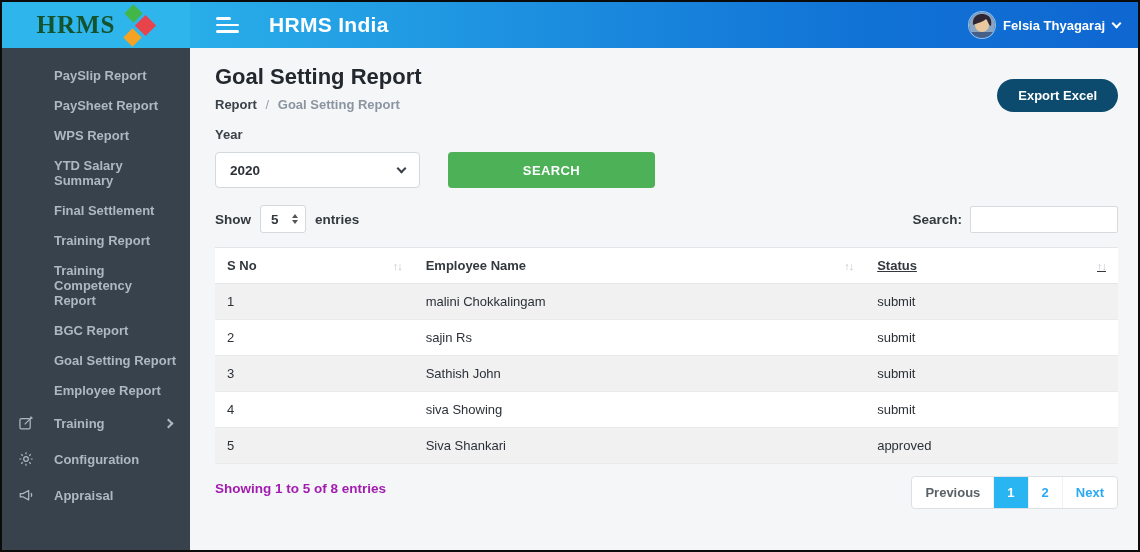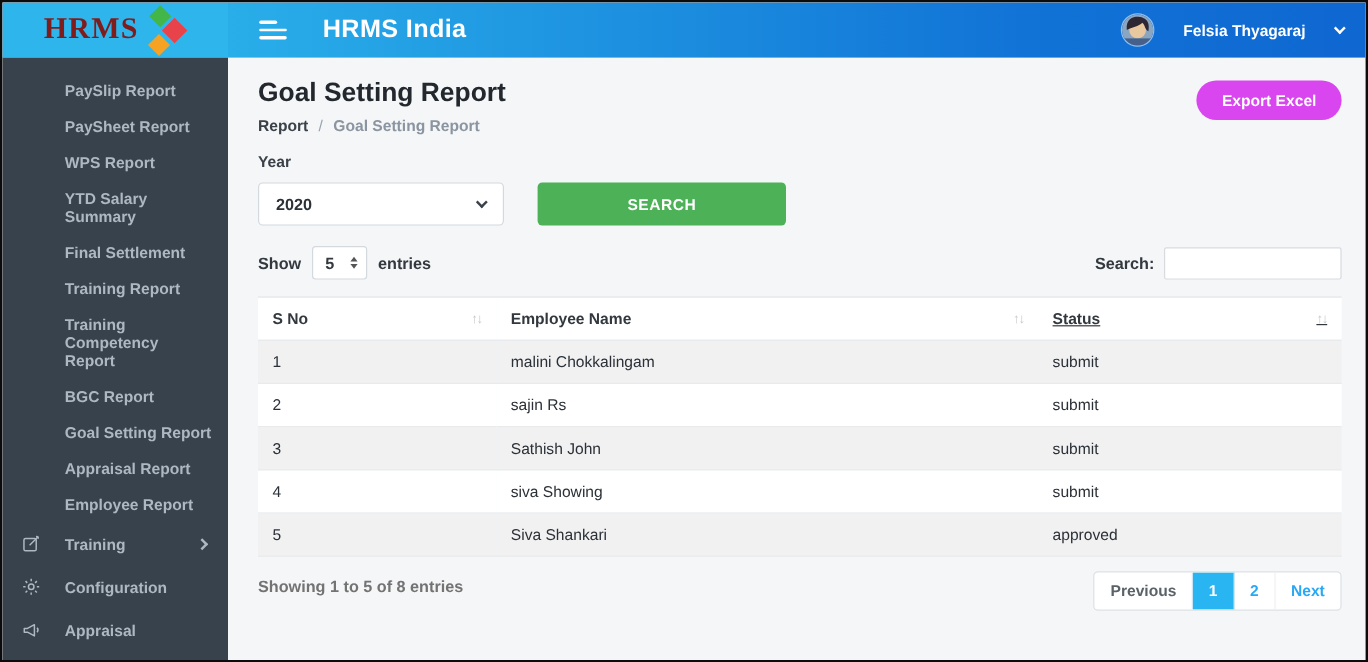--- a/index.html
+++ b/index.html
@@ -5,53 +5,53 @@
   html,body { margin:0; padding:0; background:#fff; }
   * { box-sizing:border-box; }
   .frame {
     width:1140px; height:552px; border:2px solid #0b0b0b;
     font-family:"Liberation Sans", sans-serif;
     display:flex; flex-direction:column; background:#f4f6f7; overflow:hidden;
   }
   
   .header { flex:0 0 46px; display:flex; }
   .logo-box { flex:0 0 188px; background:#2eb5ec; display:flex; align-items:center; justify-content:center; }
-  .logo-text { font-family:"Liberation Serif", serif; font-weight:700; font-size:25px; color:#7f1d1d; letter-spacing:1px; }
+  .logo-text { font-family:"Liberation Serif", serif; font-weight:700; font-size:25px; color:#14532d; letter-spacing:1px; }
   .logo-diamonds { position:relative; width:38px; height:42px; margin-left:2px; }
   .diamond { position:absolute; transform:rotate(45deg); }
   .d-green  { width:13px; height:13px; background:#43b649; top:3px;  left:9px; }
   .d-red    { width:15px; height:15px; background:#e8434b; top:14px; left:20px; }
   .d-orange { width:13px; height:13px; background:#f6a323; top:27px; left:8px; }
   .header-main { flex:1; background:linear-gradient(90deg,#29aee9 0%,#1173d6 70%,#0f67d1 100%);
     display:flex; align-items:center; padding:0 18px; color:#fff; }
   .hamburger { display:flex; flex-direction:column; gap:4px; margin:0 30px 0 8px; cursor:pointer; }
   .hamburger span { height:2.5px; background:#fff; border-radius:2px; display:block; }
   .hb-short { width:15px; } .hb-long { width:23px; }
   .app-title { font-size:21px; font-weight:700; letter-spacing:.3px; }
   .spacer { flex:1; }
-  .user { display:flex; align-items:center; gap:25px; cursor:pointer; }
+  .user { display:flex; align-items:center; gap:8px; cursor:pointer; }
   .avatar { width:26px; height:26px; border-radius:50%; overflow:hidden; box-shadow:0 0 0 1px rgba(255,255,255,.55); flex:0 0 26px; }
   .user-name { font-size:13px; font-weight:700; }
   .chev-down-w { width:7px; height:7px; border-right:2px solid #fff; border-bottom:2px solid #fff; transform:rotate(45deg); margin-top:-4px; }
   
   .bodyrow { flex:1; display:flex; min-height:0; }
   .sidebar { flex:0 0 188px; background:#37424c; color:#aeb8c2; padding-top:12px; font-size:13px; font-weight:700; overflow:hidden; }
   .side-sub { padding:8px 10px 7px 52px; line-height:15px; cursor:pointer; }
   .side-item { display:flex; align-items:center; padding:10px 18px 10px 14px; cursor:pointer; }
   .side-icon { width:20px; margin-right:18px; display:flex; align-items:center; justify-content:center; color:#aeb8c2; }
   .chev-right { margin-left:auto; width:7px; height:7px; border-top:2px solid #aeb8c2; border-right:2px solid #aeb8c2; transform:rotate(45deg); }
   
   .main { flex:1; padding:13px 20px 0 25px; min-width:0; }
   .page-head { display:flex; justify-content:space-between; align-items:flex-start; }
   .page-title { margin:3px 0 7px; font-size:22px; color:#23282e; font-weight:700; }
   .breadcrumb { font-size:13px; font-weight:700; color:#3a4149; }
   .breadcrumb .sep { color:#9aa3ad; font-weight:400; margin:0 5px; }
   .breadcrumb .current { color:#8b95a1; }
-  .export-btn { background:#d946ef; color:#fff; border:none; border-radius:17px; padding:9px 21px;
-    font-size:13px; font-weight:700; margin-top:6px; cursor:pointer; font-family:inherit; }
+  .export-btn { background:#0c4a6e; color:#fff; border:none; border-radius:17px; padding:9px 21px;
+    font-size:13px; font-weight:700; margin-top:18px; cursor:pointer; font-family:inherit; }
   .year-label { font-size:13px; font-weight:700; color:#3a4149; margin-top:15px; }
   .filter-row { display:flex; margin-top:10px; }
   .year-select { width:205px; height:36px; background:#fff; border:1px solid #d4d9de; border-radius:4px;
     display:flex; align-items:center; justify-content:space-between; padding:0 14px; font-size:13.5px;
     color:#2b3137; font-weight:600; margin-right:28px; cursor:pointer; }
   .chev-down-d { width:7px; height:7px; border-right:2px solid #3a4149; border-bottom:2px solid #3a4149; transform:rotate(45deg); margin-top:-4px; }
   .search-btn { width:207px; height:36px; background:#4db158; border:none; border-radius:4px; color:#fff;
     font-weight:700; font-size:13px; letter-spacing:.4px; cursor:pointer; font-family:inherit; }
   .controls-row { display:flex; align-items:center; margin-top:17px; font-size:13.5px; font-weight:700; color:#33393f; }
   .stepper { width:46px; height:28px; border:1px solid #d4d9de; background:#fff; border-radius:3px;
@@ -68,21 +68,21 @@
   .report thead th { background:#fff; text-align:left; padding:10px 12px; color:#32383e;
     border-top:1px solid #e3e6e9; border-bottom:1px solid #e3e6e9; cursor:pointer; }
   .th-inner { display:flex; justify-content:space-between; align-items:center; }
   .sort { color:#c3c9ce; font-size:11px; letter-spacing:-1px; font-weight:400; }
   .report tbody td { padding:10px 12px; color:#2b3137; border-bottom:1px solid #e8eaec; }
   .report tbody tr:nth-child(odd)  { background:#f1f1f2; }
   .report tbody tr:nth-child(even) { background:#fff; }
   .col-sno { width:22%; } .col-name { width:50%; } .col-status { width:28%;text-decoration:underline; }
   
   .table-footer { display:flex; justify-content:space-between; align-items:flex-start; }
-  .summary { font-size:13.5px; font-weight:700; color:#737373; margin-top:17px; }
+  .summary { font-size:13.5px; font-weight:700; color:#a21caf; margin-top:17px; }
   .pagination { display:flex; background:#fff; border:1px solid #dde1e5; border-radius:4px; overflow:hidden;
     margin-top:12px; font-size:13px; font-weight:700; }
   .page-item { padding:8px 13px; color:#5a6268; border-right:1px solid #eef1f3; cursor:pointer; }
   .page-item.num { color:#29a9f4; }
   .page-item.active { background:#29b5f2; color:#fff; }
   .page-item.next { border-right:none; color:#29a9f4; }
 </style>
 </head>
 <body>
 
@@ -132,21 +132,20 @@
     <div class="sidebar">
       <div class="side-sub">PaySlip Report</div>
       <div class="side-sub">PaySheet Report</div>
       <div class="side-sub">WPS Report</div>
       <div class="side-sub">YTD Salary Summary</div>
       <div class="side-sub">Final Settlement</div>
       <div class="side-sub">Training Report</div>
       <div class="side-sub" style="max-width:150px;">Training Competency Report</div>
       <div class="side-sub">BGC Report</div>
       <div class="side-sub">Goal Setting Report</div>
-      <div class="side-sub">Appraisal Report</div>
       <div class="side-sub">Employee Report</div>
 
       <div class="side-item">
         <span class="side-icon">
           <svg viewBox="0 0 18 18" width="16" height="16" fill="none" stroke="currentColor" stroke-width="1.4">
             <rect x="2.2" y="4.2" width="11.5" height="11.5" rx="1.5"></rect>
             <path d="M7.5 10.5L15.5 2.5M15.5 2.5l-2-.2M15.5 2.5l.2 2" stroke-width="1.3"></path>
           </svg>
         </span>
         <span>Training</span>

